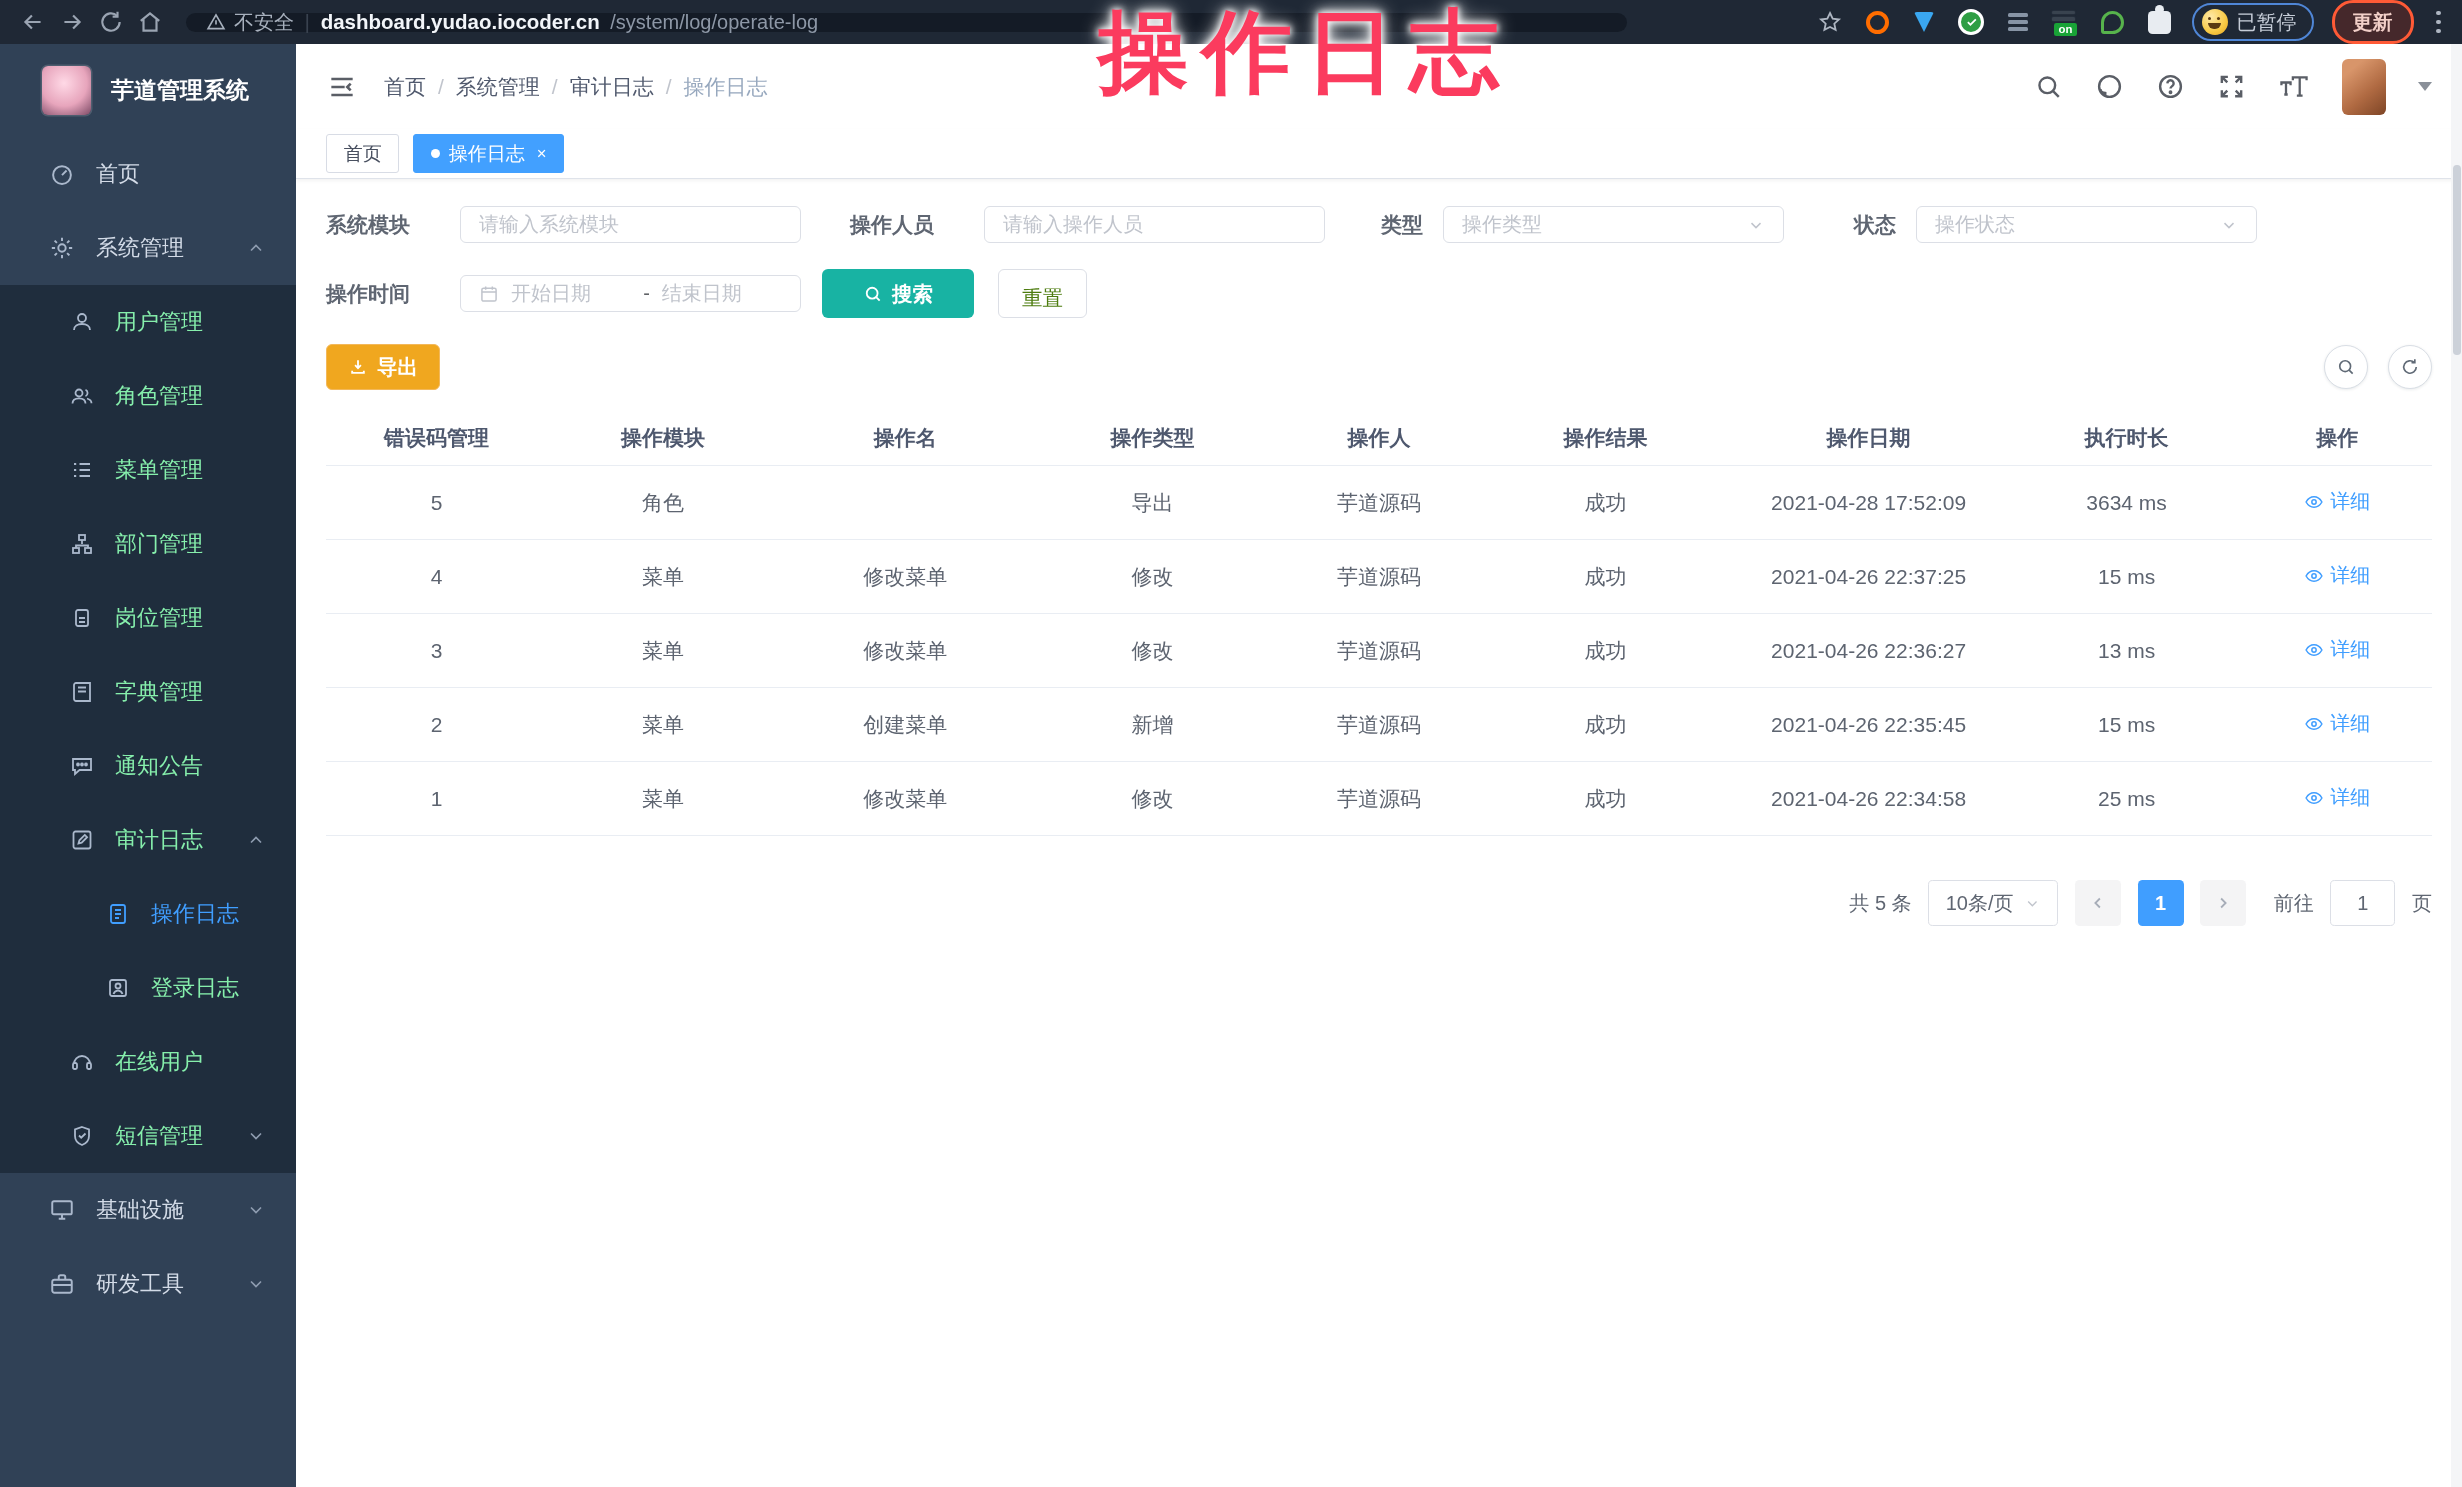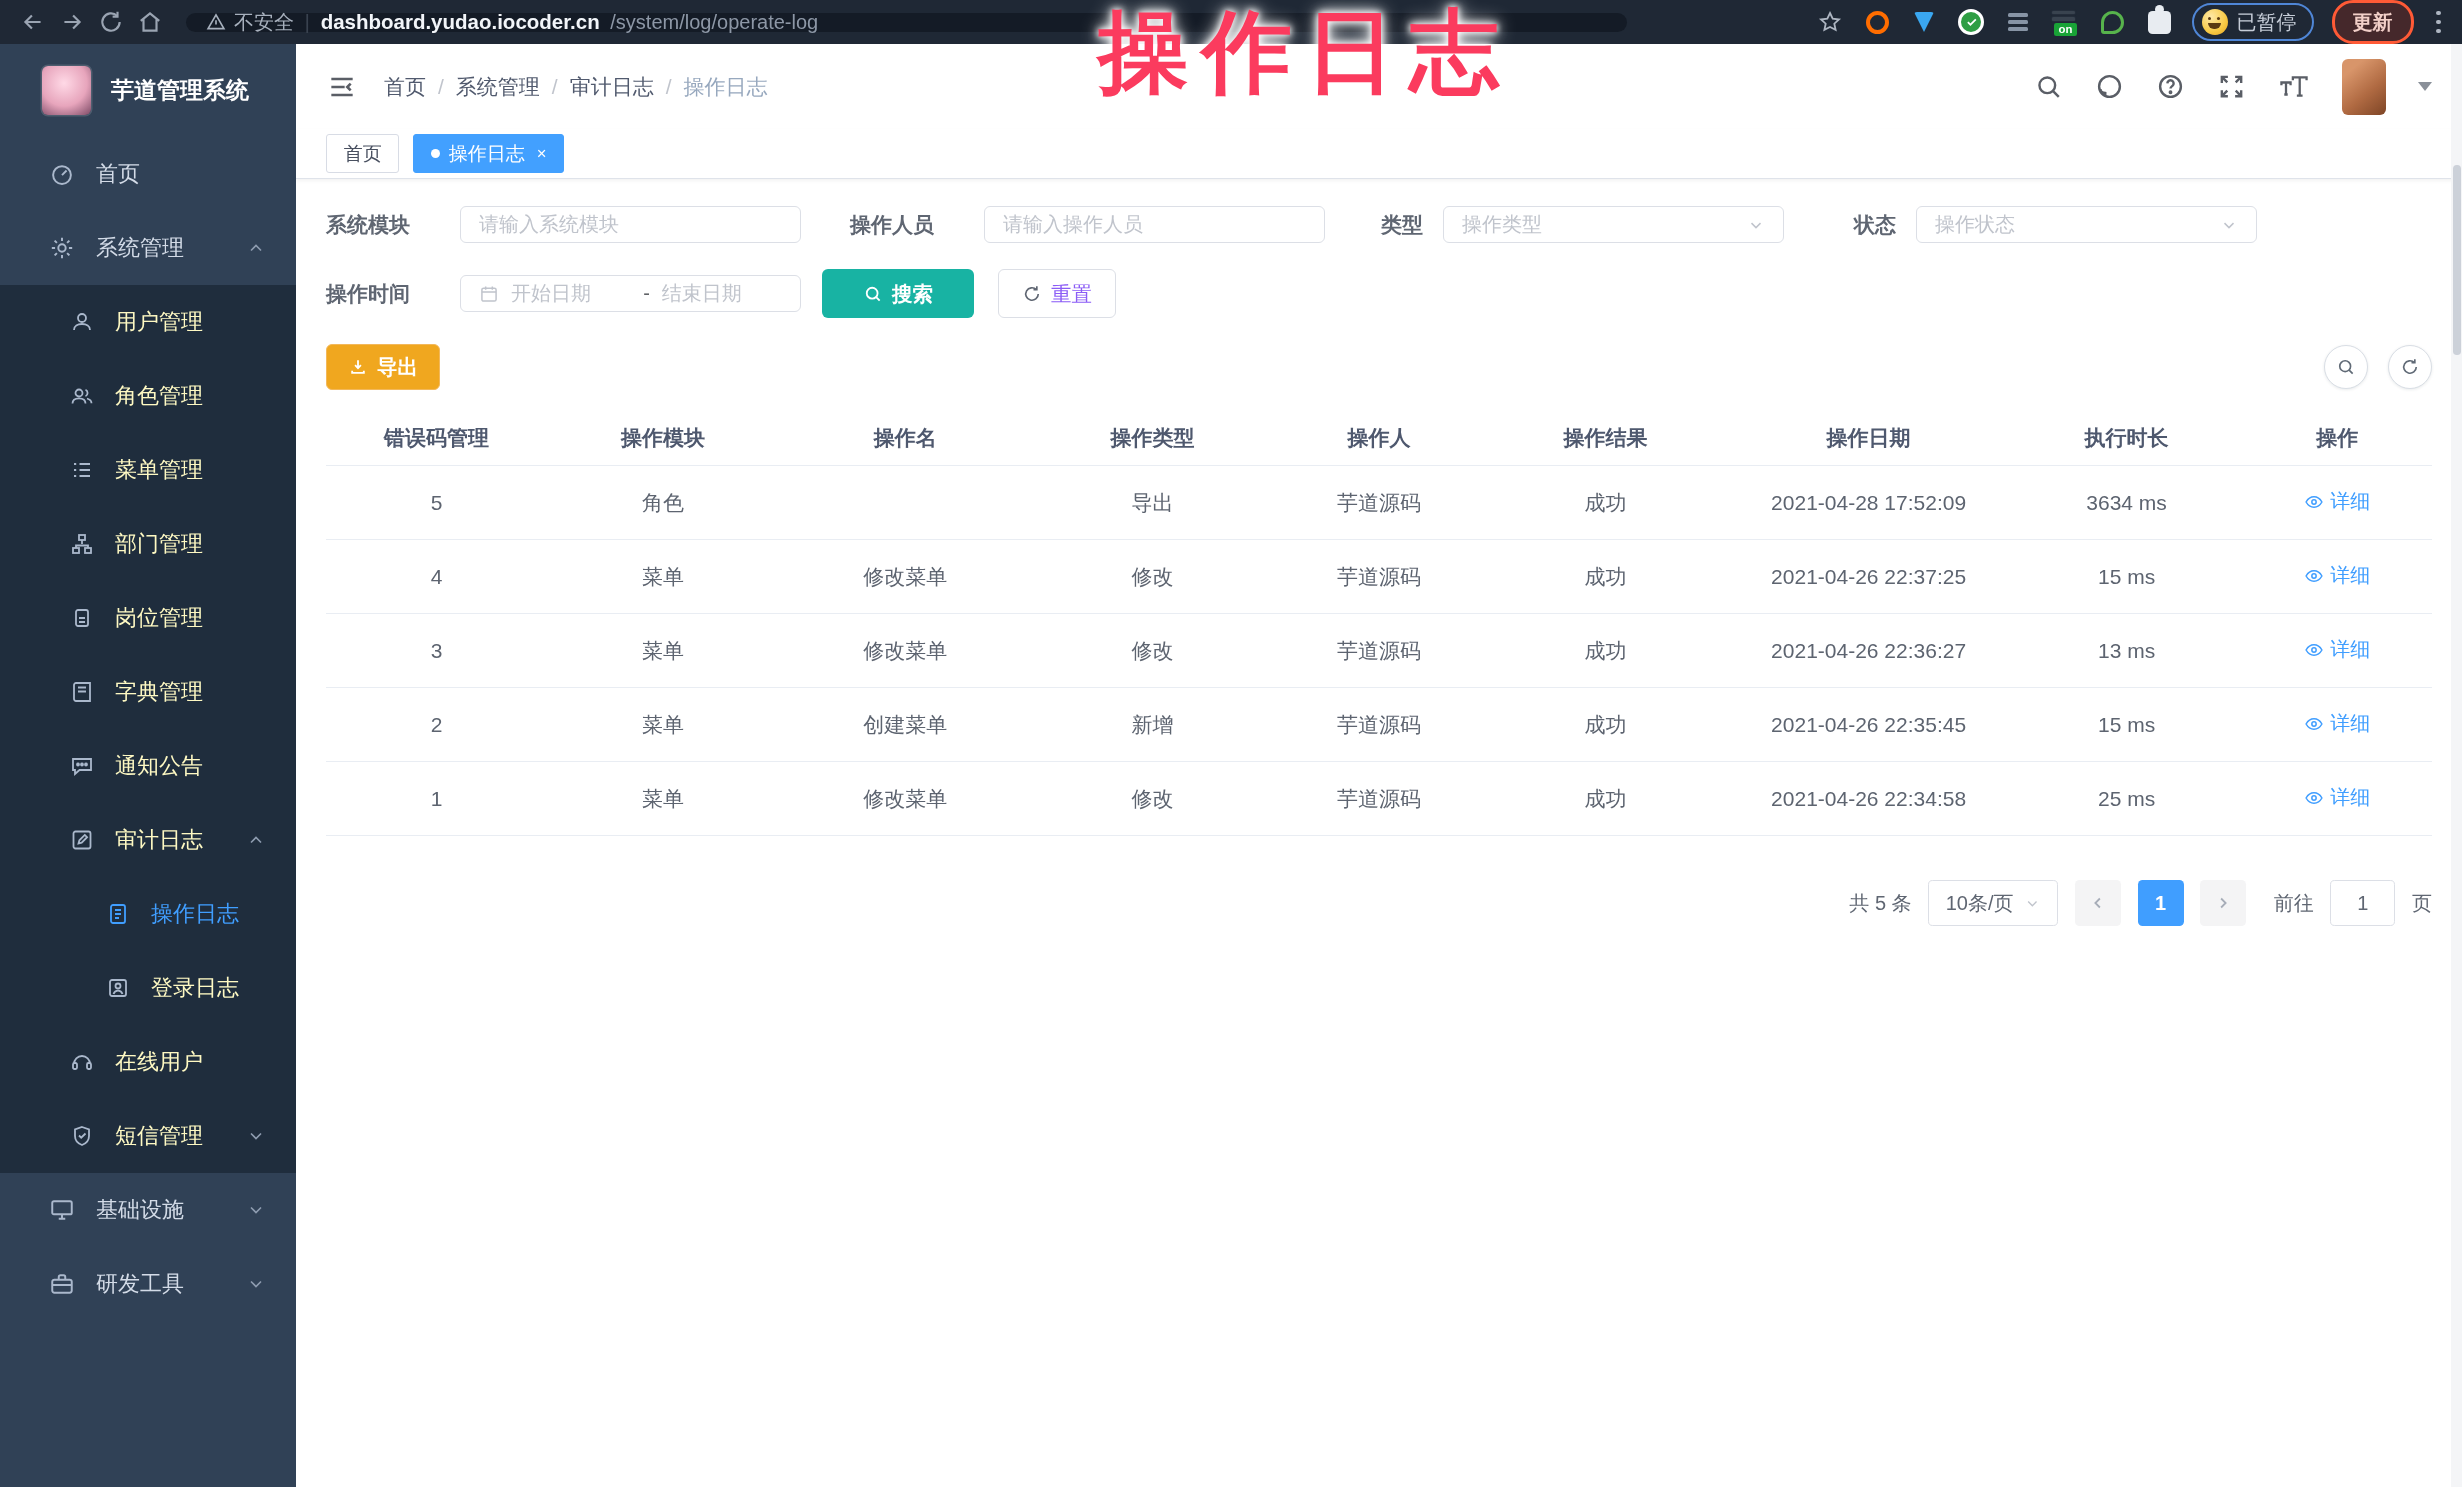--- a/index.html
+++ b/index.html
@@ -47,21 +47,21 @@
 
   
   .sidebar { width:296px; background:#304156; flex-shrink:0; overflow:hidden; }
   .logo-row { height:93px; display:flex; align-items:center; gap:20px; padding-left:42px; }
   .logo-img { width:49px; height:49px; border-radius:6px; background:radial-gradient(circle at 45% 35%,#ffd9e6,#e7a5bc 55%,#7d4a66); box-shadow:0 0 0 1.5px rgba(255,255,255,.15); }
   .logo-title { color:#fff; font-size:23px; font-weight:bold; }
   .side-item { height:74px; display:flex; align-items:center; gap:21px; padding-left:49px; color:#d3dbe7; font-size:22px; cursor:pointer; position:relative; }
   .side-item .s-icon { color:#aab8cc; flex-shrink:0; }
   .side-item .chev { position:absolute; right:30px; color:#8e9cb0; }
   .side-sub { background:#1f2d3d; }
-  .side-sub .side-item { padding-left:70px; color:#fef9c3; }
+  .side-sub .side-item { padding-left:70px; color:#86efac; }
   .side-item.deep { padding-left:106px; }
   .side-item.active { color:#409EFF; }
   .side-item.active .s-icon { color:#409EFF; }
 
   
   .main { flex:1; display:flex; flex-direction:column; min-width:0; background:#fff; }
   .app-header { height:85px; background:#fff; display:flex; align-items:center; padding:0 30px; }
   .hamburger { color:#5a5e66; margin-right:26px; }
   .crumbs { display:flex; align-items:center; gap:12px; font-size:21px; color:#515a6e; }
   .crumbs .sep { color:#c0c4cc; }
@@ -84,21 +84,21 @@
   .finput { height:37px; border:0.8px solid #dcdfe6; border-radius:6px; background:#fff; display:flex; align-items:center; padding:0 18px; font-size:20px; }
   .finput input { border:none; outline:none; width:100%; font-size:20px; color:#606266; font-family:inherit; background:transparent; }
   .finput input::placeholder { color:#c0c4cc; }
   .fselect { justify-content:space-between; color:#c0c4cc; cursor:pointer; }
   .w450 { width:341px; }
   .daterange { width:341px; gap:12px; color:#c0c4cc; }
   .daterange .ph { flex:1; }
   .daterange .rsep { color:#606266; }
   .btn { height:49px; border-radius:6px; display:inline-flex; align-items:center; justify-content:center; gap:9px; font-size:20.5px; cursor:pointer; border:0.8px solid transparent; }
   .btn-search { background:#18b3a3; color:#fff; padding:0 40px; font-weight:bold; }
-  .btn-reset { background:#fff; border-color:#dcdfe6; color:#8b5cf6; padding:16px 23px; }
+  .btn-reset { background:#fff; border-color:#dcdfe6; color:#4d7c0f; padding:16px 23px;flex-direction:column; }
   .btn-warn { background:#f0a71f; border-color:#f3b85a; color:#fff; padding:0 21px; height:46px; font-weight:bold; }
   .toolbar { display:flex; align-items:center; margin:4.6px 0 7.6px 0; }
   .toolbar-right { margin-left:auto; display:flex; gap:20px; }
   .circle-btn { width:44px; height:44px; border-radius:50%; border:0.8px solid #d9dee5; background:#fff; box-shadow:0 0.8px 3px rgba(31,45,61,.10); display:flex; align-items:center; justify-content:center; color:#606a76; cursor:pointer; }
 
   
   .tbl { margin-top:20px; width:100%; }
   .tr { display:flex; align-items:center; border-bottom:0.8px solid #e9edf3; }
   .thead { height:56px; font-weight:bold; color:#4e586e; font-size:21px; border-bottom:0.8px solid #e9edf3; }
   .trow { height:74px; font-size:21px; color:#5d6470; }

